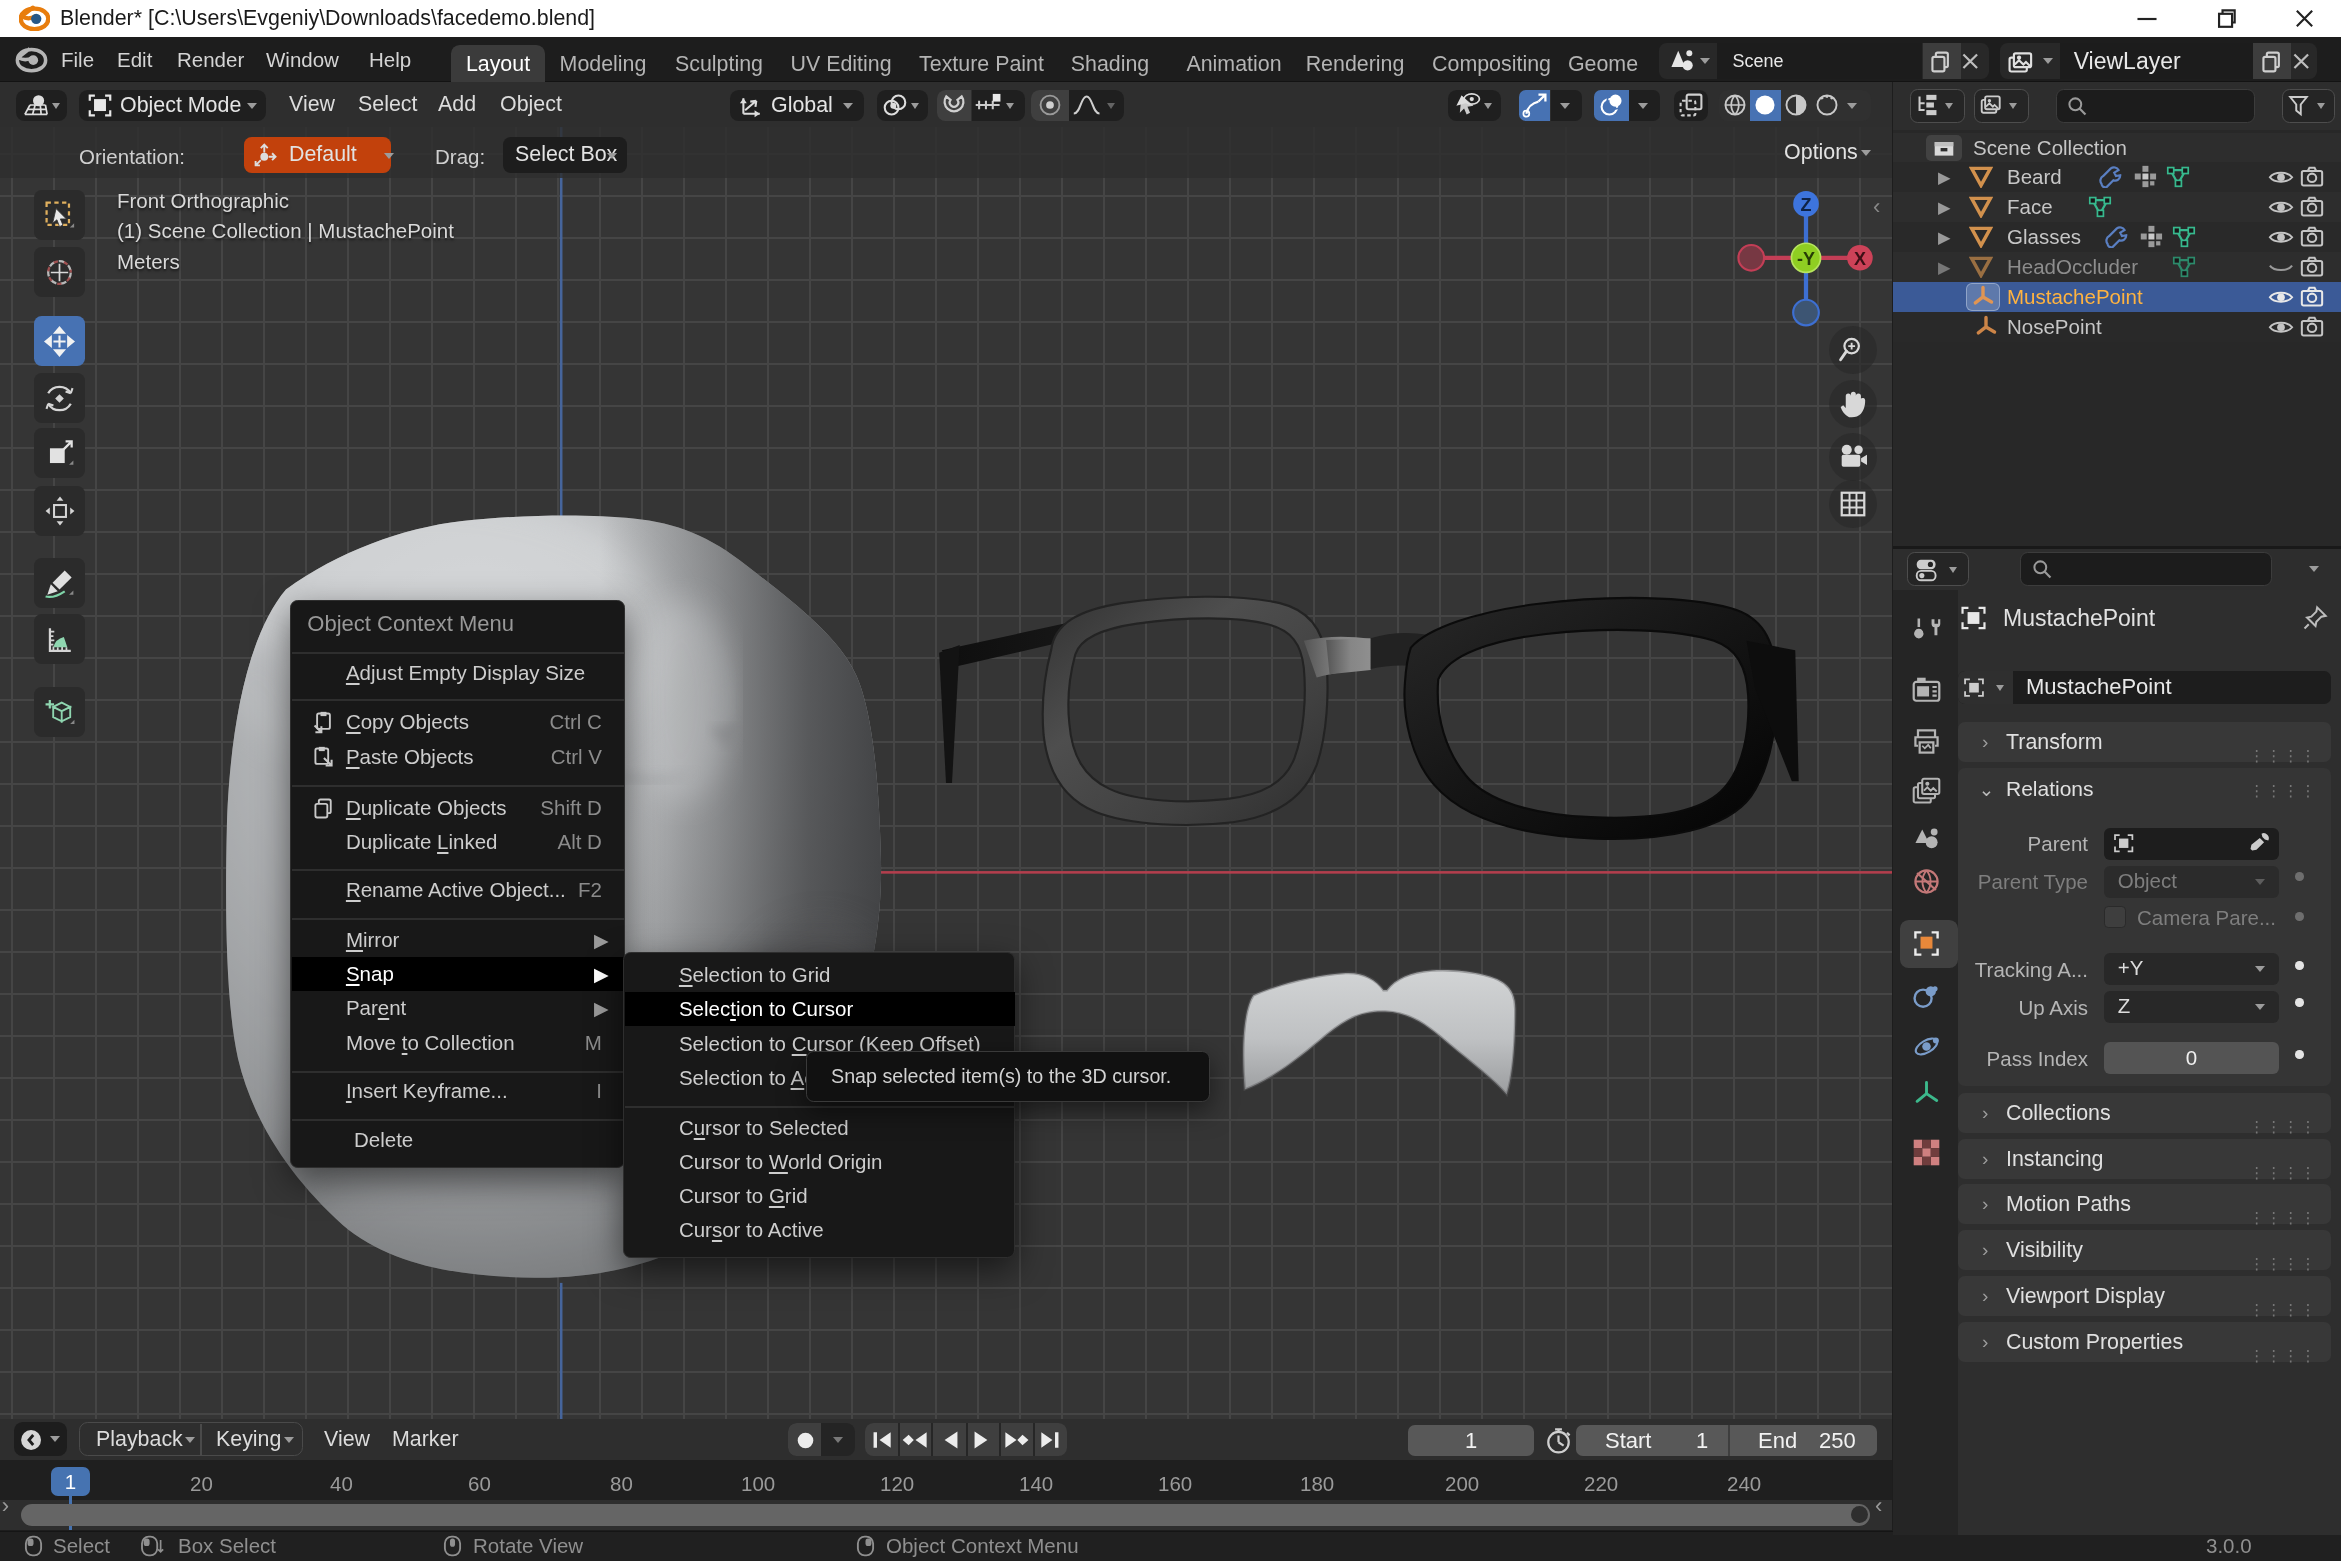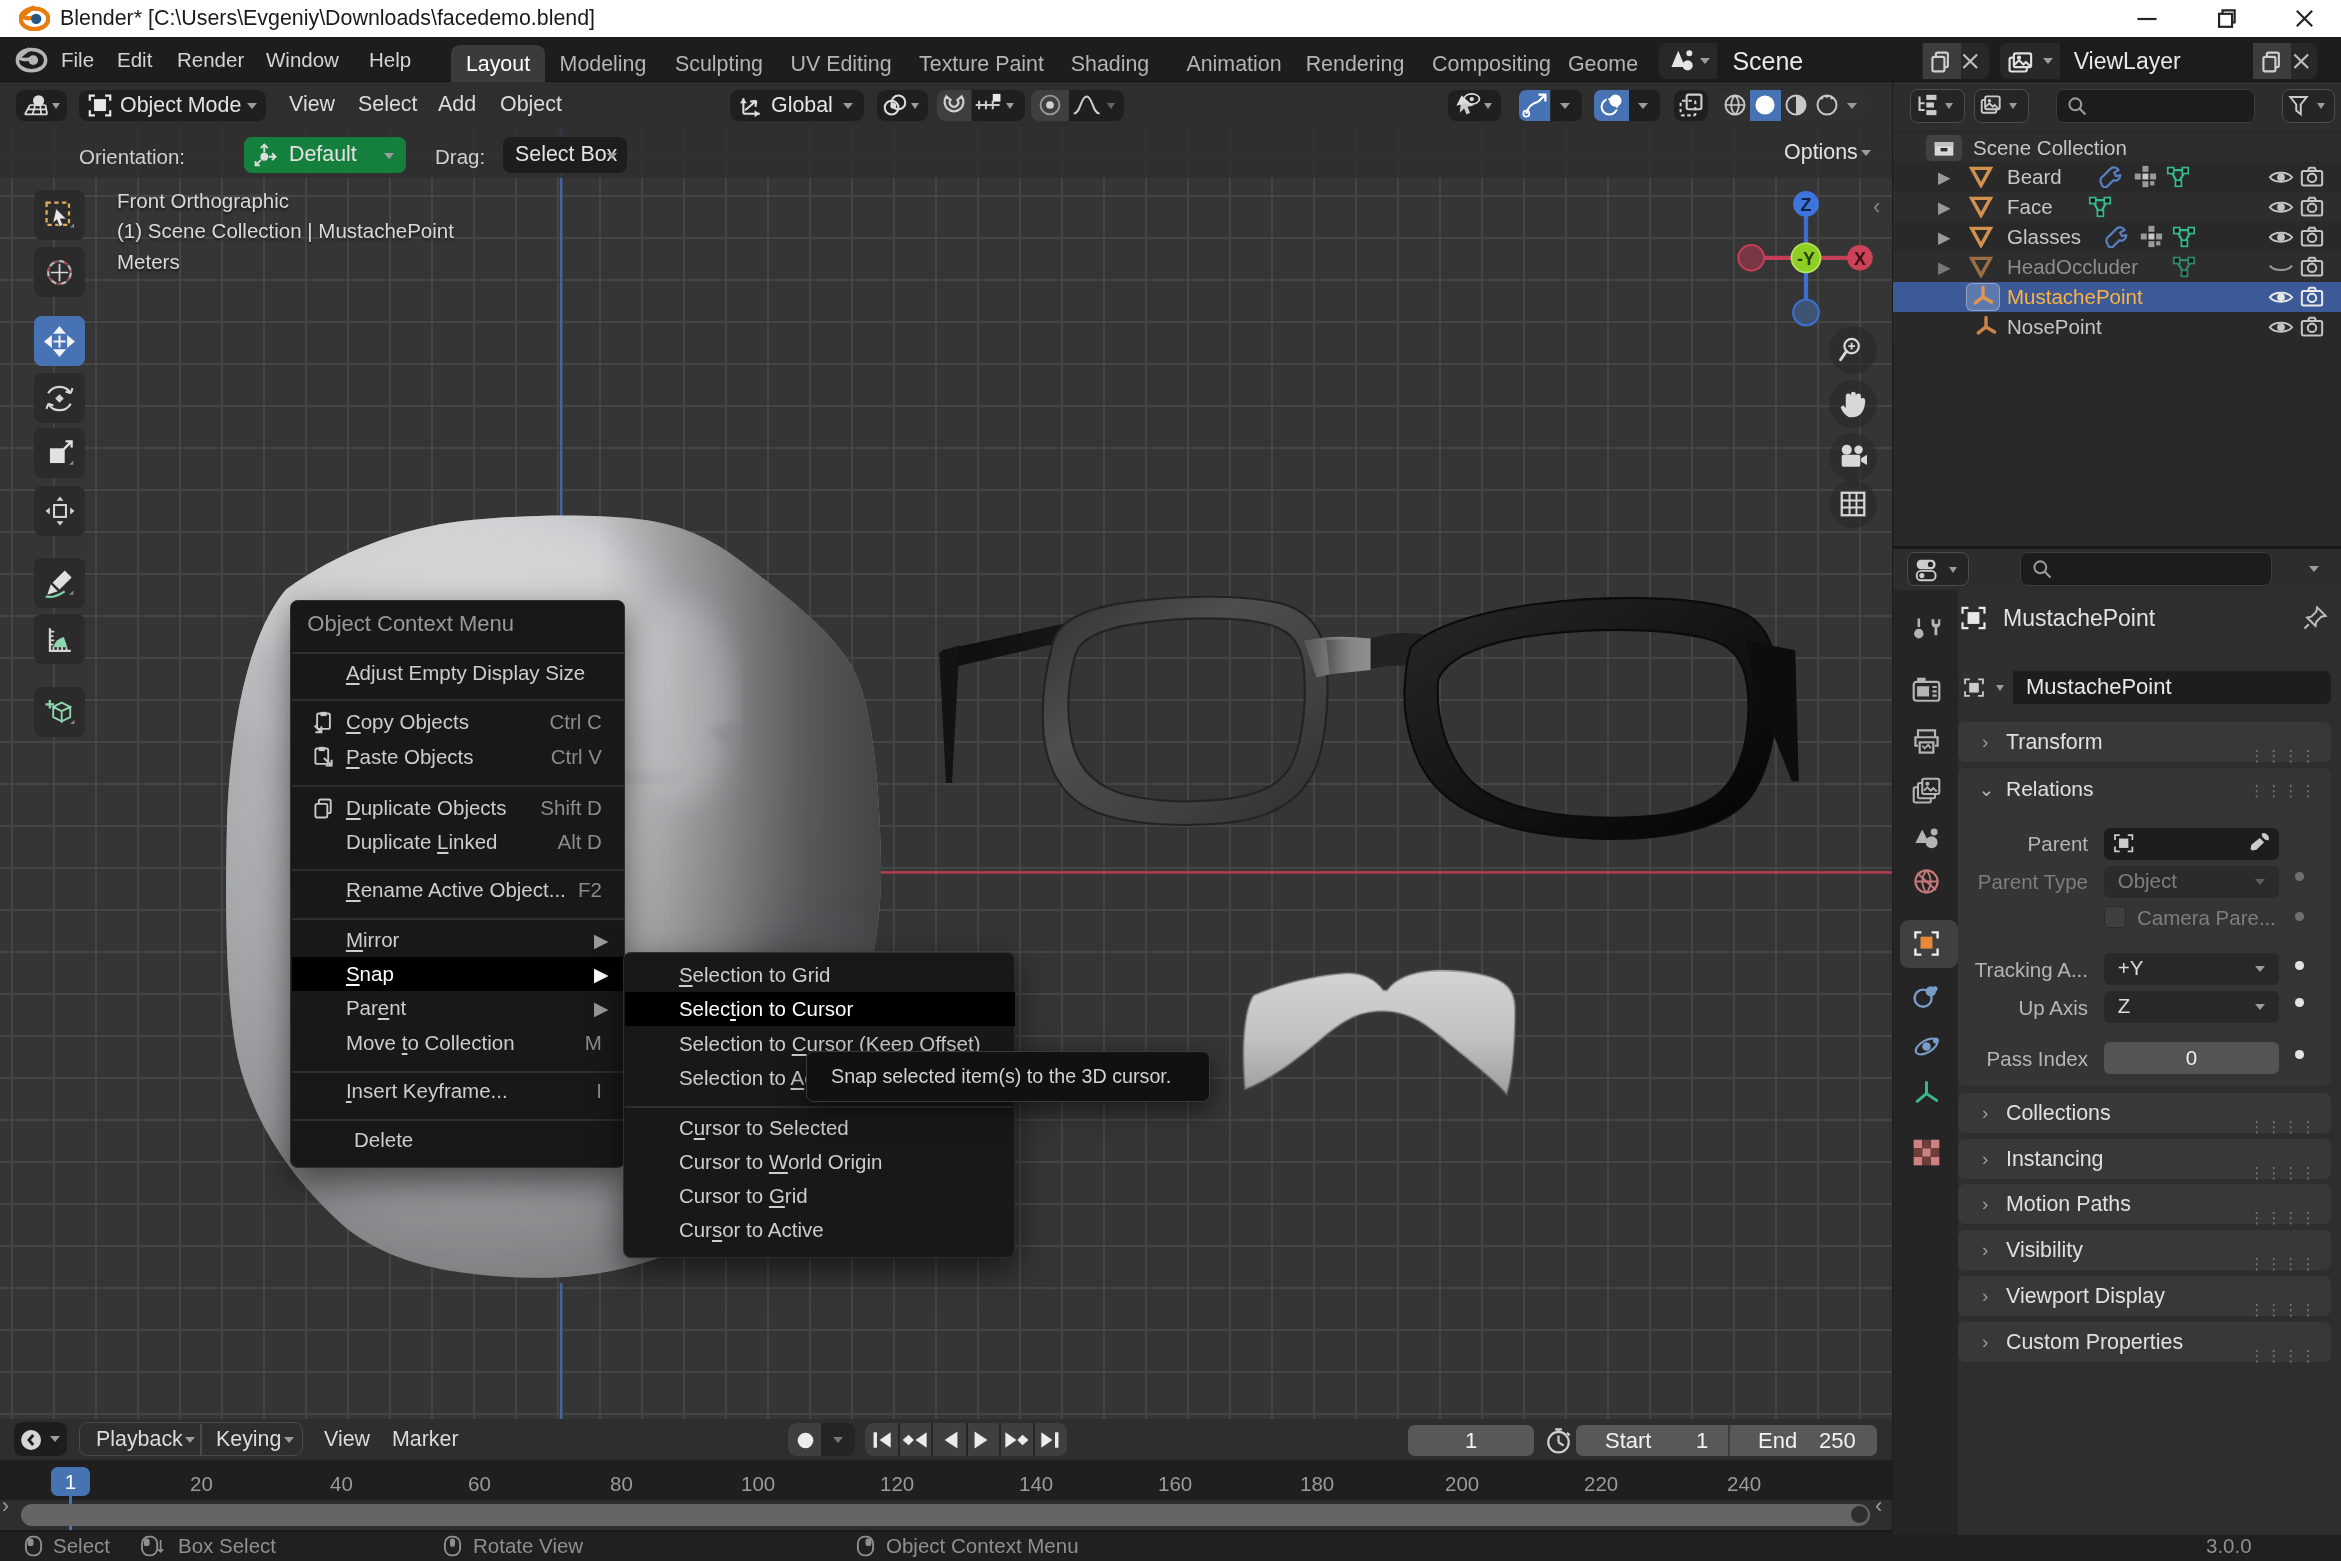--- a/index.html
+++ b/index.html
@@ -97,21 +97,21 @@
     <span class="tab" style="left:1283px;width:144px">Rendering</span>
     <span class="tab" style="left:1410px;width:163px">Compositing</span>
     <span class="tab" style="left:1558px;width:90px">Geome</span>
     <div class="abs" style="left:1659px;top:6px;width:330px;height:36px;background:#282828;border-radius:7.7px">
       <svg class="abs" style="left:8.6px;top:5.1px" width="29" height="26" viewBox="0 0 34 30">
         <path d="M12 3 L20 22 H4 Z" fill="#e5e5e5"></path>
           <circle cx="23" cy="20" r="6" fill="#e5e5e5"></circle>
           <circle cx="25" cy="6" r="3.5" fill="#e5e5e5"></circle>
       </svg>
       <span class="caret abs" style="left:41px;top:14.6px;border-left-width:5.1px;border-right-width:5.1px;border-top-width:6.8px"></span>
-      <div class="abs" style="left:58px;top:0;width:205px;height:36px;background:#1c1c1c;color:#e8e8e8;font-size:25px;line-height:36px;padding-left:15.4px">Scene</div>
+      <div class="abs" style="left:58px;top:0;width:205px;height:36px;background:#1c1c1c;color:#e8e8e8;font-size:18px;line-height:36px;padding-left:15.4px">Scene</div>
       <div class="abs" style="left:264px;top:0;width:38px;height:36px;background:#3d3d3d"></div>
         <svg class="abs" style="left:270px;top:6.8px" width="24" height="24" viewBox="0 0 28 28">
           <rect x="8" y="3" width="14" height="17" rx="2" fill="none" stroke="#cfcfcf" stroke-width="2.5"></rect>
           <rect x="4" y="8" width="14" height="17" rx="2" fill="#3d3d3d" stroke="#cfcfcf" stroke-width="2.5"></rect>
         </svg>
       <svg class="abs" style="left:301px;top:7.7px" width="20.5" height="20.5" viewBox="0 0 24 24">
           <path d="M4 4 L20 20 M20 4 L4 20" stroke="#bdbdbd" stroke-width="2.6"></path>
         </svg>
     </div>
     <div class="abs" style="left:2000px;top:6px;width:317px;height:36px;background:#282828;border-radius:7.7px">
@@ -330,21 +330,21 @@
       <path d="M1601 597 C1630 588 1662 589 1692 599 L1687 636 C1656 627 1625 627 1601 633 Z" fill="#222"></path>
       <path fill-rule="evenodd" fill="url(#glblack)" stroke="#0b0b0b" stroke-width="2.5" d="M1648 608 C1668 585 1725 566 1795 557 C1882 546 1972 548 2022 562 C2058 572 2072 598 2075 640 C2078 690 2069 748 2045 782 C2017 820 1944 834 1864 831 C1784 828 1712 811 1675 768 C1649 738 1638 690 1641 650 C1642 634 1644 619 1648 608 Z M1680 645 C1692 616 1744 599 1806 592 C1878 584 1960 586 2002 600 C2028 609 2040 629 2042 664 C2044 706 2036 747 2014 772 C1988 802 1925 809 1858 806 C1792 803 1737 788 1712 757 C1690 730 1676 690 1680 645 Z"></path>
       <path d="M2040 600 L2097 611 L2101 764 L2093 764 L2050 655 Z" fill="#0d0d0d"></path>
 
       <path d="M1454 1124 C1450 1080 1452 1032 1464 1014 C1495 1000 1540 990 1572 988 C1592 987 1608 996 1616 1008 L1620 1008 C1630 994 1648 987 1672 985 C1708 983 1744 990 1757 1000 C1766 1007 1770 1016 1770 1030 C1770 1070 1767 1108 1760 1130 C1745 1112 1718 1092 1694 1072 C1670 1052 1650 1034 1618 1033 C1590 1032 1572 1042 1550 1060 C1524 1082 1488 1112 1454 1124 Z" fill="url(#mstg)" stroke="#5a5c5e" stroke-width="3" stroke-opacity=".45"></path>
 
     </svg>
 
     <div class="abs" style="left:0;top:0;width:1892px;height:51px;background:rgba(46,46,46,.82)">
       <span class="abs" style="left:79px;top:18px;color:#cfcfcf;font-size:20.5px">Orientation:</span>
-      <div class="abs" style="left:244px;top:10.3px;width:162px;height:36px;background:#15803d;border-radius:7.7px">
+      <div class="abs" style="left:244px;top:10.3px;width:147px;height:36px;background:#c2410c;border-radius:7.7px">
         <svg class="abs" style="left:8.6px;top:5.1px" width="26" height="26" viewBox="0 0 30 30">
             <circle cx="13" cy="17" r="4.5" fill="#ddd"></circle>
             <path d="M13 12 V3 m-4 4 l4 -4 4 4 M18 17 h8 m-4 -4 l4 4 -4 4 M9 21 l-6 6 m0 -5 v5 h5" stroke="#ddd" stroke-width="2.2" fill="none"></path>
           </svg>
         <span class="abs" style="left:45px;top:5.1px;color:#e2e2e2;font-size:21.4px">Default</span>
         <span class="caret abs" style="left:140px;top:15.4px;border-left-width:5.1px;border-right-width:5.1px;border-top-width:6.8px"></span>
       </div>
       <span class="abs" style="left:435px;top:18px;color:#cfcfcf;font-size:20.5px">Drag:</span>
       <div class="abs" style="left:503px;top:10.3px;width:124px;height:36px;background:#1d1d1d;border-radius:7.7px">
         <span class="abs" style="left:12px;top:5.1px;color:#e2e2e2;font-size:21.4px">Select Box</span>

